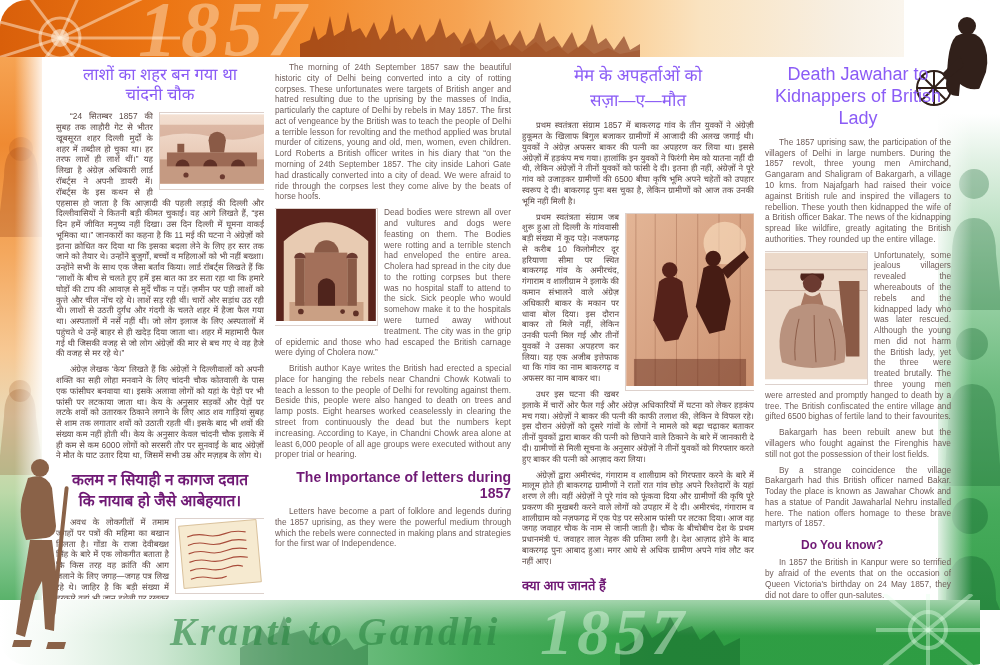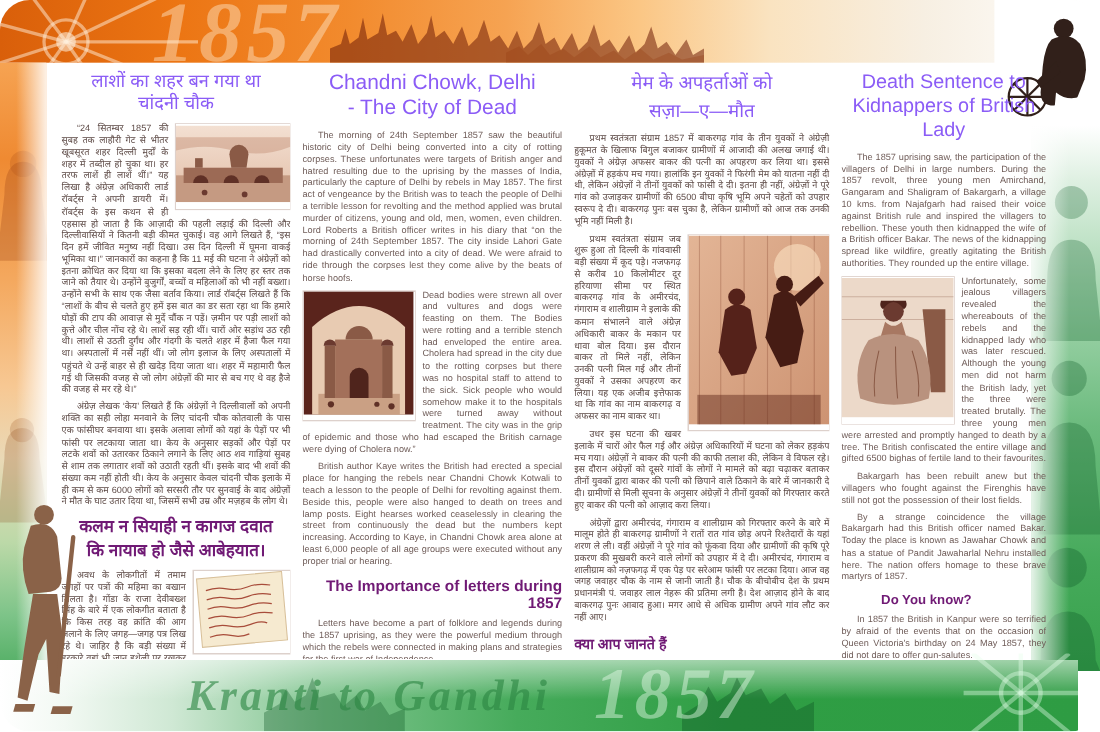--- a/index.html
+++ b/index.html
@@ -184,22 +184,20 @@
             </g>
           </svg>
         </span>
         <p class="body hi">अवध के लोकगीतों में तमाम जगहों पर पत्रों की महिमा का बखान मिलता है। गोंडा के राजा देवीबख्श सिंह के बारे में एक लोकगीत बताता है कि किस तरह वह क्रांति की आग जलाने के लिए जगह—जगह पत्र लिख रहे थे। जाहिर है कि बड़ी संख्या में हरकारे वहां भी जान हथेली पर रखकर सेवा कर रहे थे। लोकगीत के इन शब्दों पर गौर करें:</p>
       </div>
 
       <div class="clear"></div>
     </section>
 
     <section class="col c2">
-      <h2 class="head h-c2">Chandni Chowk, Delhi
-- The City of Dead</h2>
       <p class="body en">The morning of 24th September 1857 saw the beautiful historic city of Delhi being converted into a city of rotting corpses. These unfortunates were targets of British anger and hatred resulting due to the uprising by the masses of India, particularly the capture of Delhi by rebels in May 1857. The first act of vengeance by the British was to teach the people of Delhi a terrible lesson for revolting and the method applied was brutal murder of citizens, young and old, men, women, even children. Lord Roberts a British officer writes in his diary that “on the morning of 24th September 1857. The city inside Lahori Gate had drastically converted into a city of dead. We were afraid to ride through the corpses lest they come alive by the beats of horse hoofs.</p>
       <div class="flow">
         <span class="fl-l pic">
           <svg width="102" height="112" viewBox="0 0 105 118">
             <rect width="105" height="118" fill="#5a241c"></rect>
             <path d="M8 118 V34 q45 -40 89 0 V118 z" fill="#e8cbb2"></path>
             <rect x="14" y="98" width="78" height="20" fill="#caa084"></rect>
             <rect x="30" y="46" width="45" height="56" fill="#a3705a"></rect>
             <path d="M44 102 v-20 a9 9 0 0 1 18 0 v20 z" fill="#4f241c"></path>
             <rect x="20" y="52" width="10" height="50" fill="#8a5a46"></rect>
@@ -258,21 +256,21 @@
       <p class="body hi">अंग्रेज़ों द्वारा अमीरचंद, गंगाराम व शालीग्राम को गिरफ्तार करने के बारे में मालूम होते ही बाकरगढ़ ग्रामीणों ने रातों रात गांव छोड़ अपने रिश्तेदारों के यहां शरण ले ली। वहीं अंग्रेज़ों ने पूरे गांव को फूंकवा दिया और ग्रामीणों की कृषि पूरे प्रकरण की मुखबरी करने वाले लोगों को उपहार में दे दी। अमीरचंद, गंगाराम व शालीग्राम को नज़फगढ़ में एक पेड़ पर सरेआम फांसी पर लटका दिया। आज वह जगह जवाहर चौक के नाम से जानी जाती है। चौक के बीचोबीच देश के प्रथम प्रधानमंत्री पं. जवाहर लाल नेहरू की प्रतिमा लगी है। देश आज़ाद होने के बाद बाकरगढ़ पुनः आबाद हुआ। मगर आधे से अधिक ग्रामीण अपने गांव लौट कर नहीं आए।</p>
       <h3 class="subhead sh-c3">क्या आप जानते हैं</h3>
       <div class="flow">
 
         <p class="body hi">कानपुर में अंग्रेज़ इतने डरे हुए थे कि 24 मई 1857 को रमज़ान के बाद ईद और उसी दिन रानी विक्टोरिया की सालगिरह के अवसर पर भी तोप की सलामी नहीं दी गई। अंग्रेजों को डर था कि तोपों की गूंज से कहीं हिंदुस्तानी सिपाही भड़क न जाएं। पूर्व में सालगिरह के अवसर पर तोपों की सलामी देकर अंग्रेज़ खुशी का इज़हार करते थे।</p>
       </div>
       <div class="clear"></div>
     </section>
 
     <section class="col c4">
-      <h2 class="head h-c4">Death Sentence to
+      <h2 class="head h-c4">Death Jawahar to
 Kidnappers of British Lady</h2>
       <p class="body en">The 1857 uprising saw, the participation of the villagers of Delhi in large numbers. During the 1857 revolt, three young men Amirchand, Gangaram and Shaligram of Bakargarh, a village 10 kms. from Najafgarh had raised their voice against British rule and inspired the villagers to rebellion. These youth then kidnapped the wife of a British officer Bakar. The news of the kidnapping spread like wildfire, greatly agitating the British authorities. They rounded up the entire village.</p>
       <div class="flow">
         <span class="fl-l pic">
           <svg width="102" height="128" viewBox="0 0 108 134">
             <rect width="108" height="134" fill="#ecd9c9"></rect>
             <g stroke="rgba(130,80,60,0.3)" stroke-width="1">
               <line x1="0" y1="18" x2="108" y2="18"></line>
                 <line x1="0" y1="40" x2="108" y2="40"></line>
             </g>

